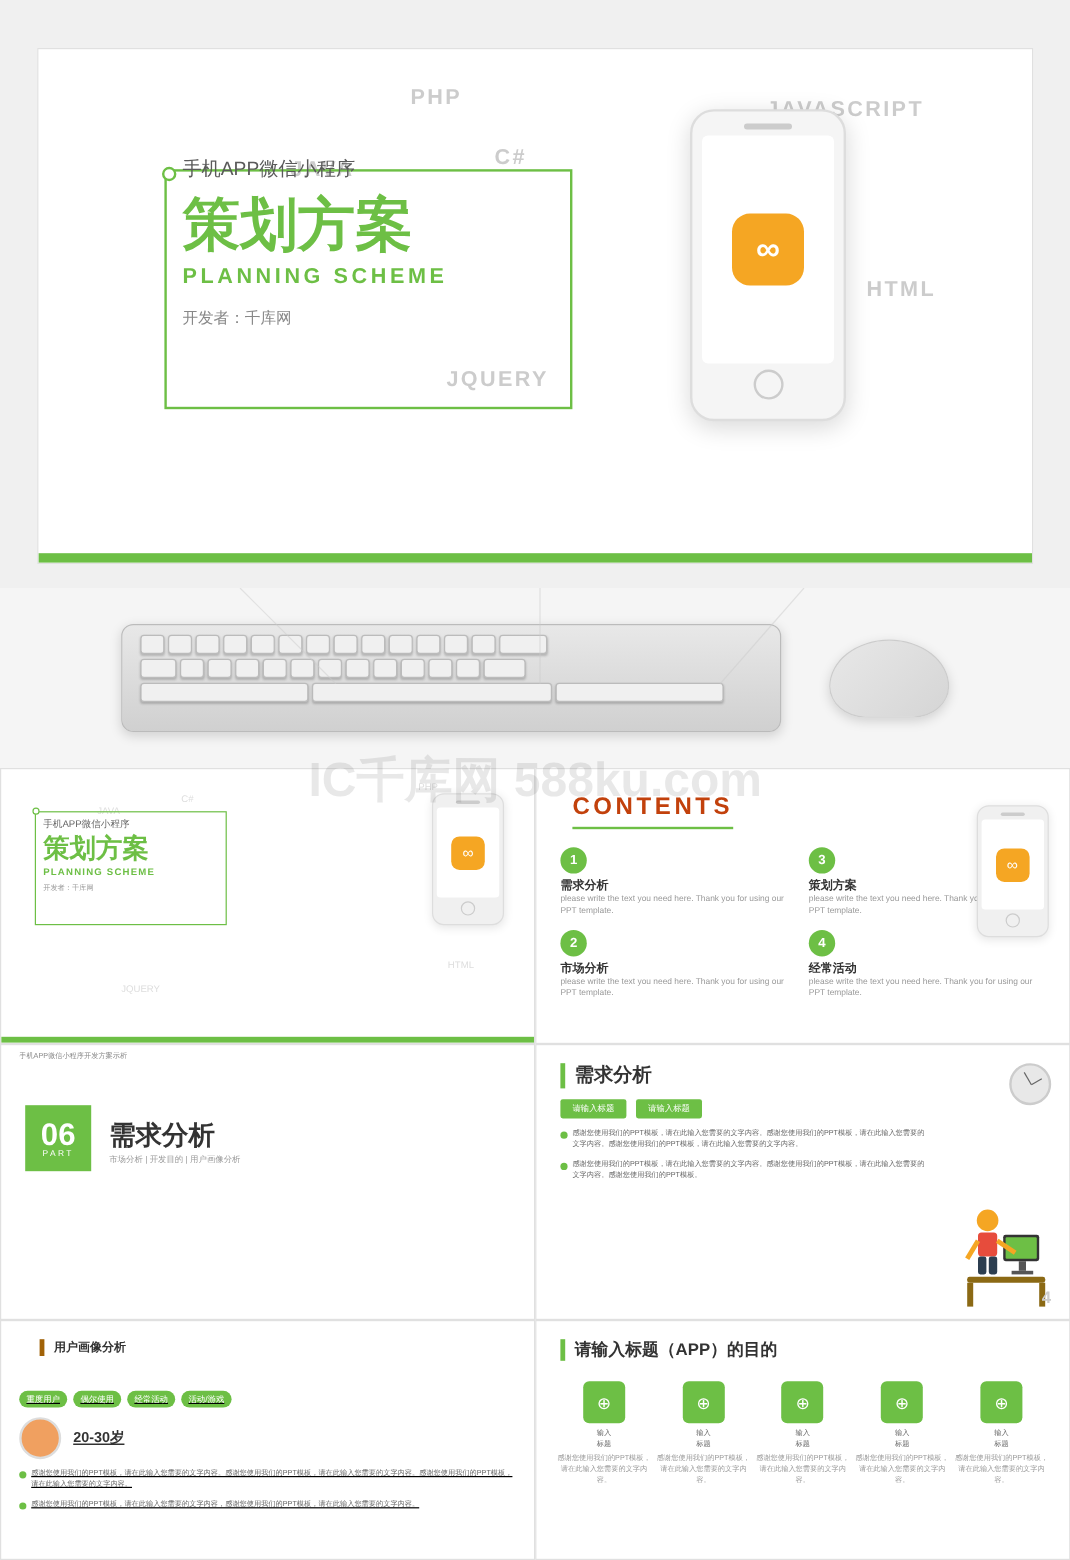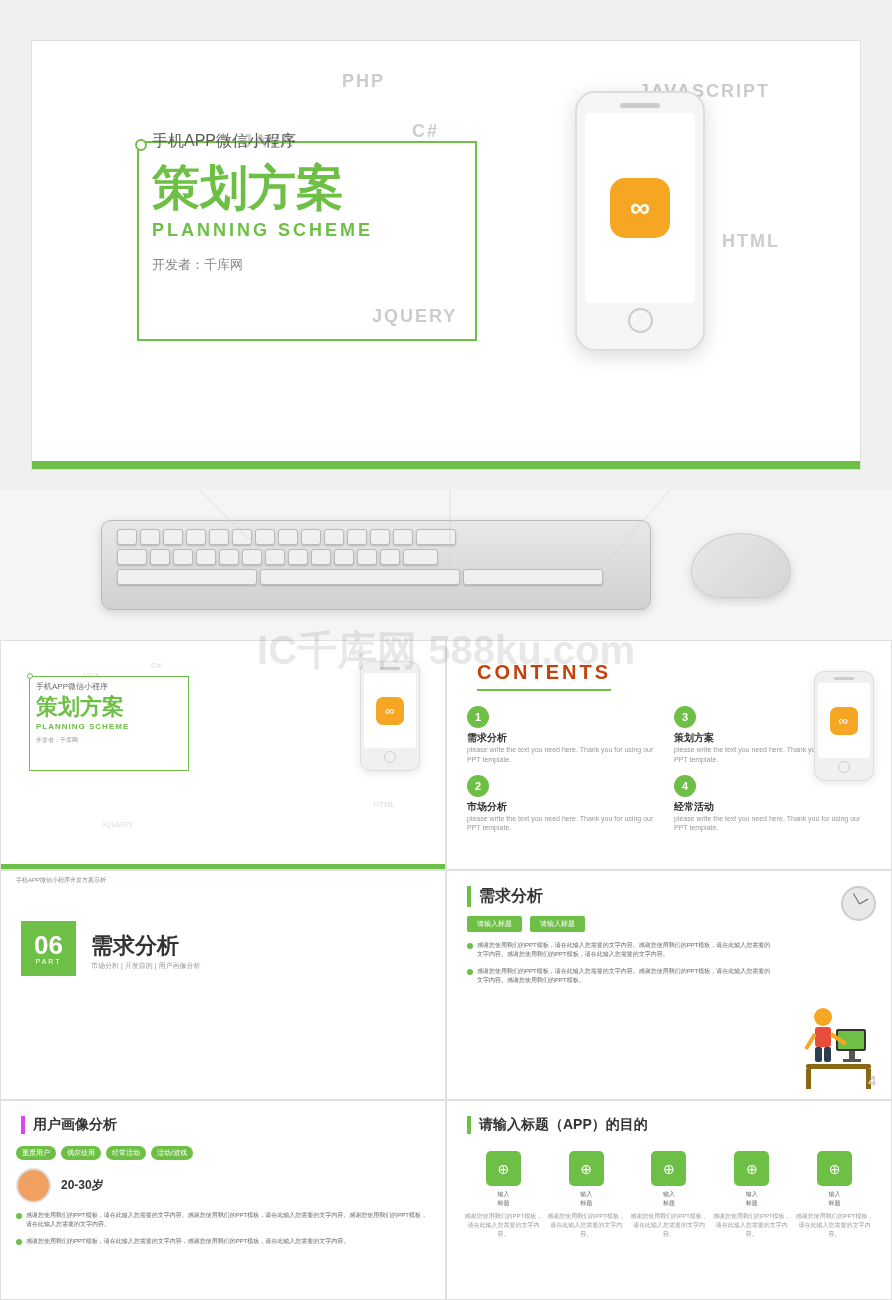--- a/index.html
+++ b/index.html
@@ -491,25 +491,25 @@
       background: #fff;
       border: 1px solid #e0e0e0;
       position: relative;
       overflow: hidden;
     }
 
     
     .user-portrait-title {
       position: absolute;
       top: 15px;
-      left: 20px;
-      font-size: 14px;
+      left: 32px;
+      font-size: 10px;
       font-weight: bold;
       color: #333;
-      border-left: 4px solid #d946ef;
+      border-left: 4px solid #a16207;
       padding-left: 8px;
     }
 
     .user-tags {
       display: flex;
       gap: 5px;
       flex-wrap: wrap;
       margin-bottom: 8px;
     }
 
@@ -920,21 +920,21 @@
 
     <div class="mini-slide4-num">4</div>
   </div>
 </div>
 
 <div class="bottom-grid">
 
   <div class="bottom-slide">
     <div class="user-portrait-title">用户画像分析</div>
 
-    <div style="position:absolute; top:45px; left:15px; right:15px;">
+    <div style="position:absolute; top:58px; left:15px; right:15px;text-decoration:underline;">
 
       <div class="user-tags">
         <div class="user-tag">重度用户</div>
         <div class="user-tag">偶尔使用</div>
         <div class="user-tag">经常活动</div>
         <div class="user-tag">活动/游戏</div>
       </div>
 
       <div style="display:flex; align-items:center; gap:10px; margin-bottom:8px;">
         <div class="avatar-circle"></div>

